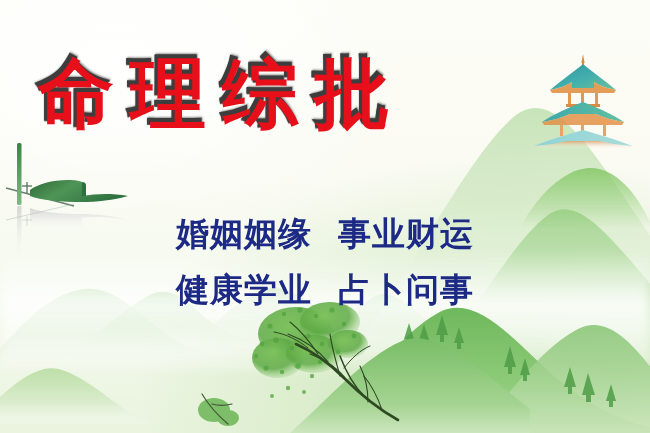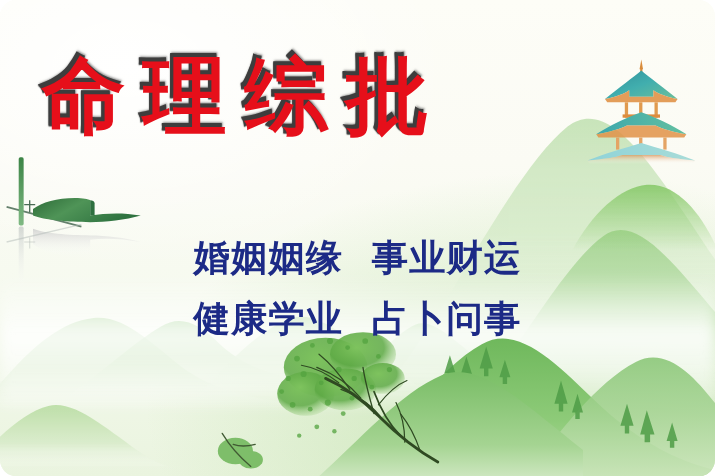--- a/index.html
+++ b/index.html
@@ -6,23 +6,22 @@
     margin: 0;
     padding: 0;
     background: #ffffff;
   }
   .poster {
     position: relative;
     width: 650px;
     height: 433px;
     overflow: hidden;
     background: linear-gradient(170deg, #fdfdf8 0%, #fbfcf6 30%, #f4f8ee 60%, #eef6e6 100%);
-    font-family: Liberation Mono, monospace;
+    font-family: Liberation Sans, sans-serif;
     user-select: none;
-    border-radius: 15px;
   }
 
   
   .sky-wash {
     position: absolute;
     inset: 0;
     background:
       radial-gradient(ellipse 420px 260px at 18% 14%, rgba(255,255,255,0.98) 0%, rgba(255,255,255,0.0) 70%),
       radial-gradient(ellipse 520px 300px at 78% 86%, rgba(168,214,140,0.55) 0%, rgba(168,214,140,0.0) 72%),
       linear-gradient(180deg, #fdfdf7 0%, #fbfbf4 34%, #f6faef 62%, #eaf4df 100%);

